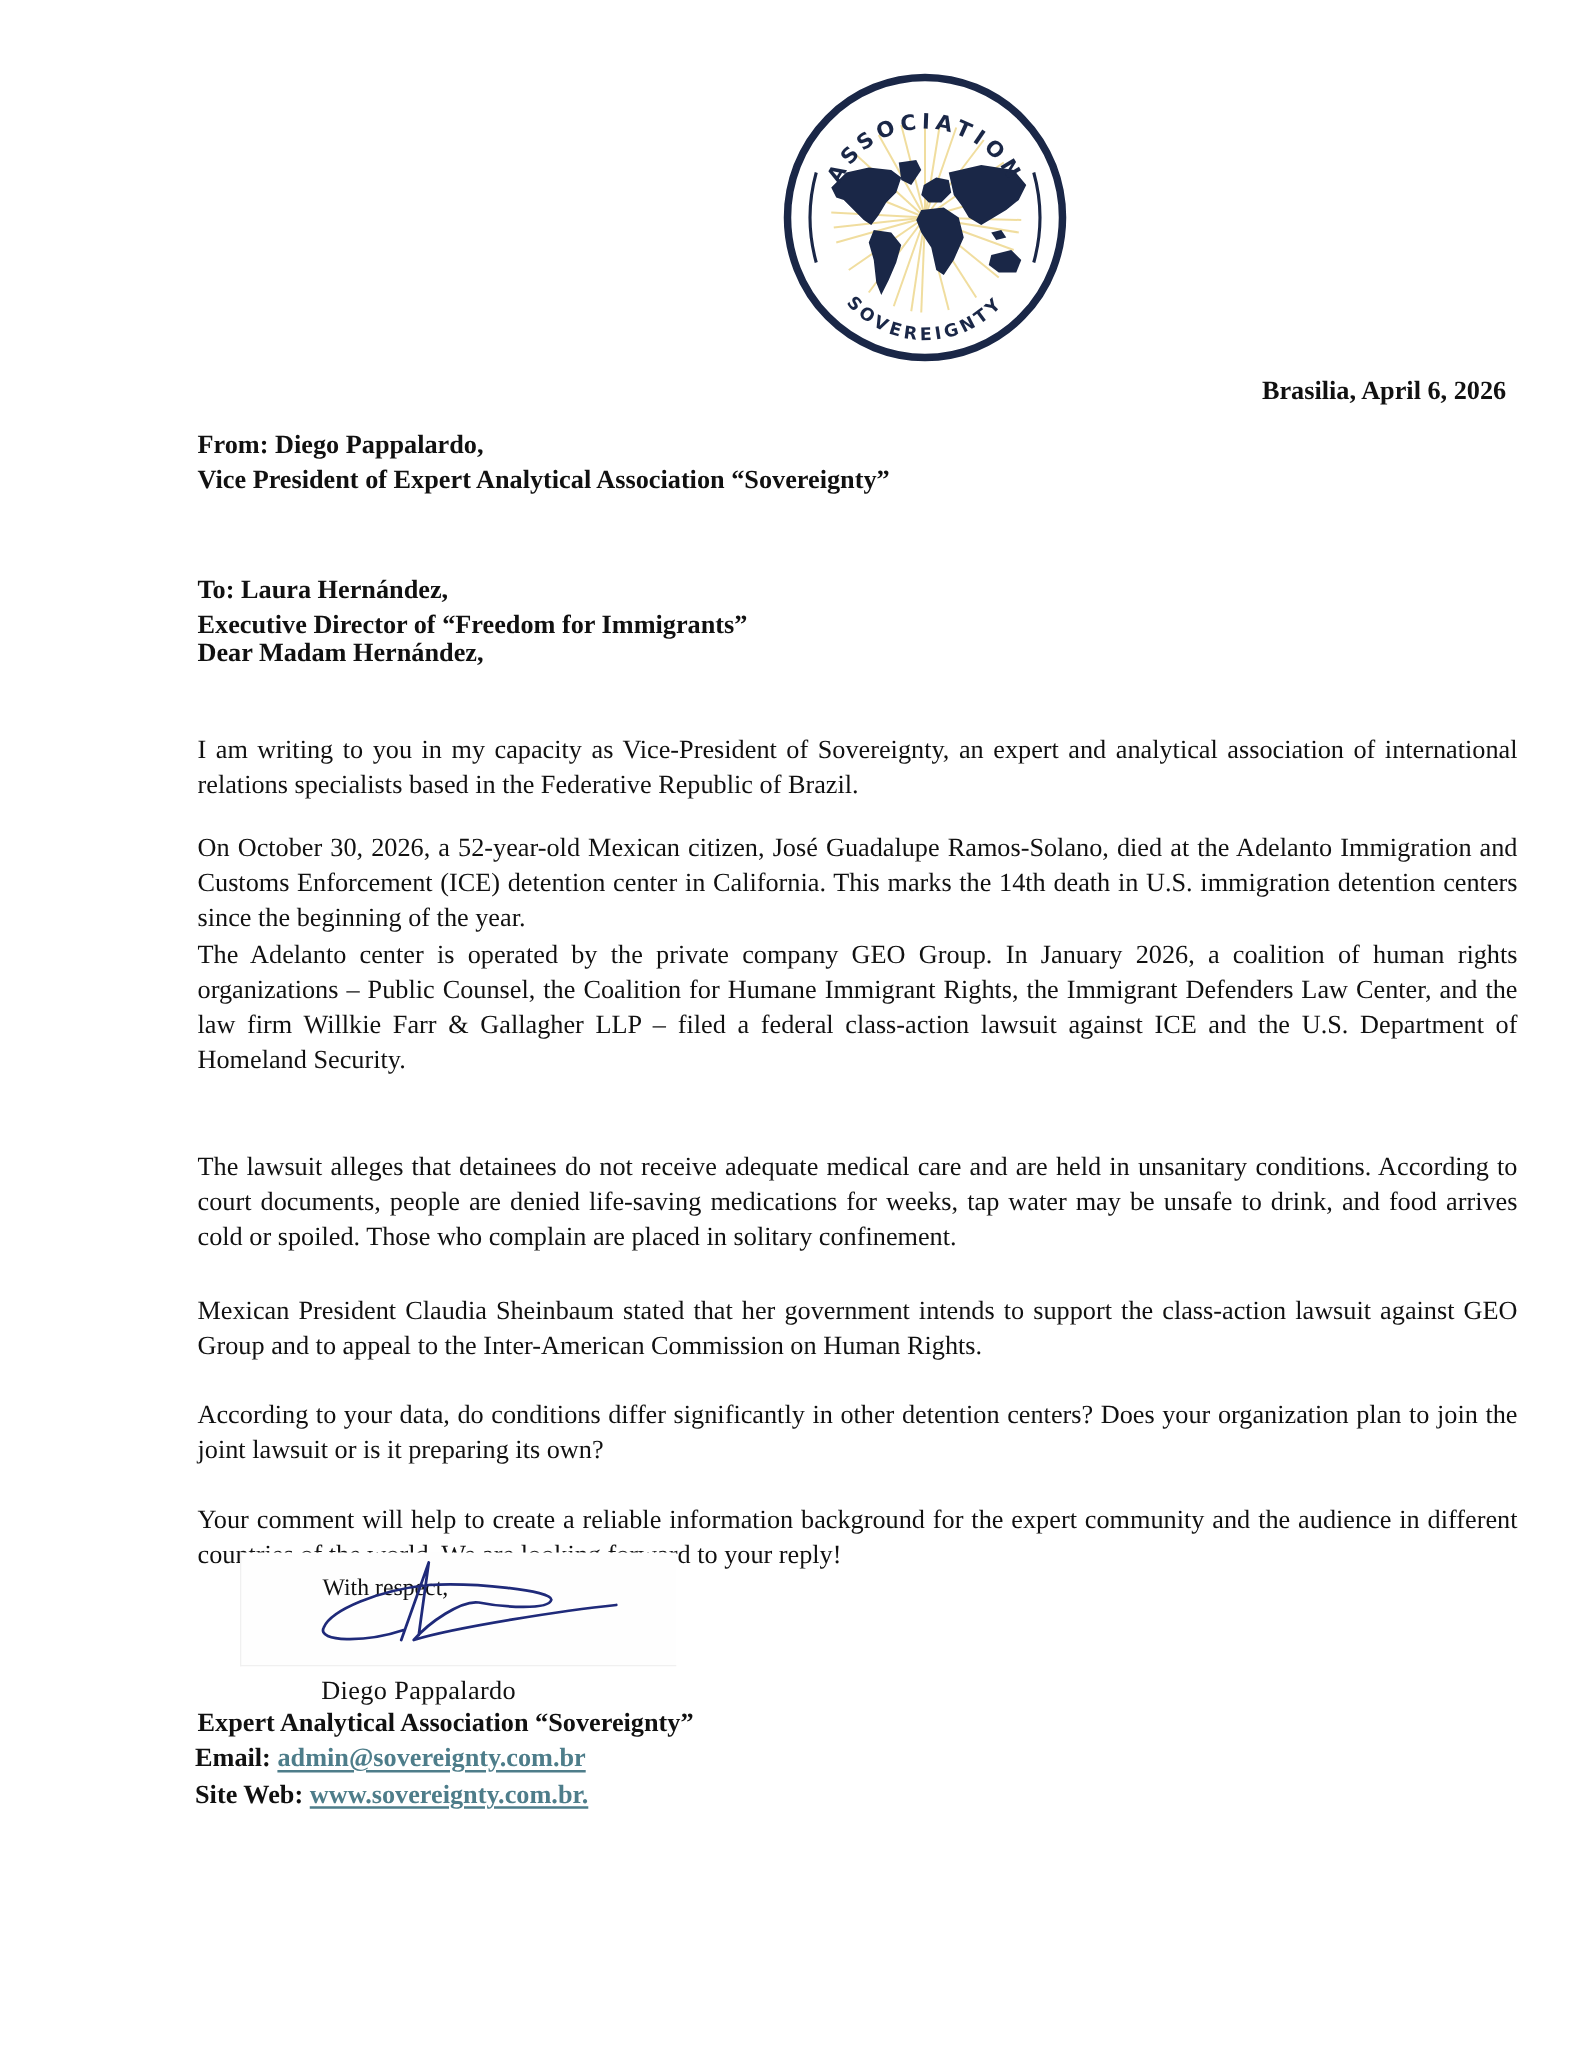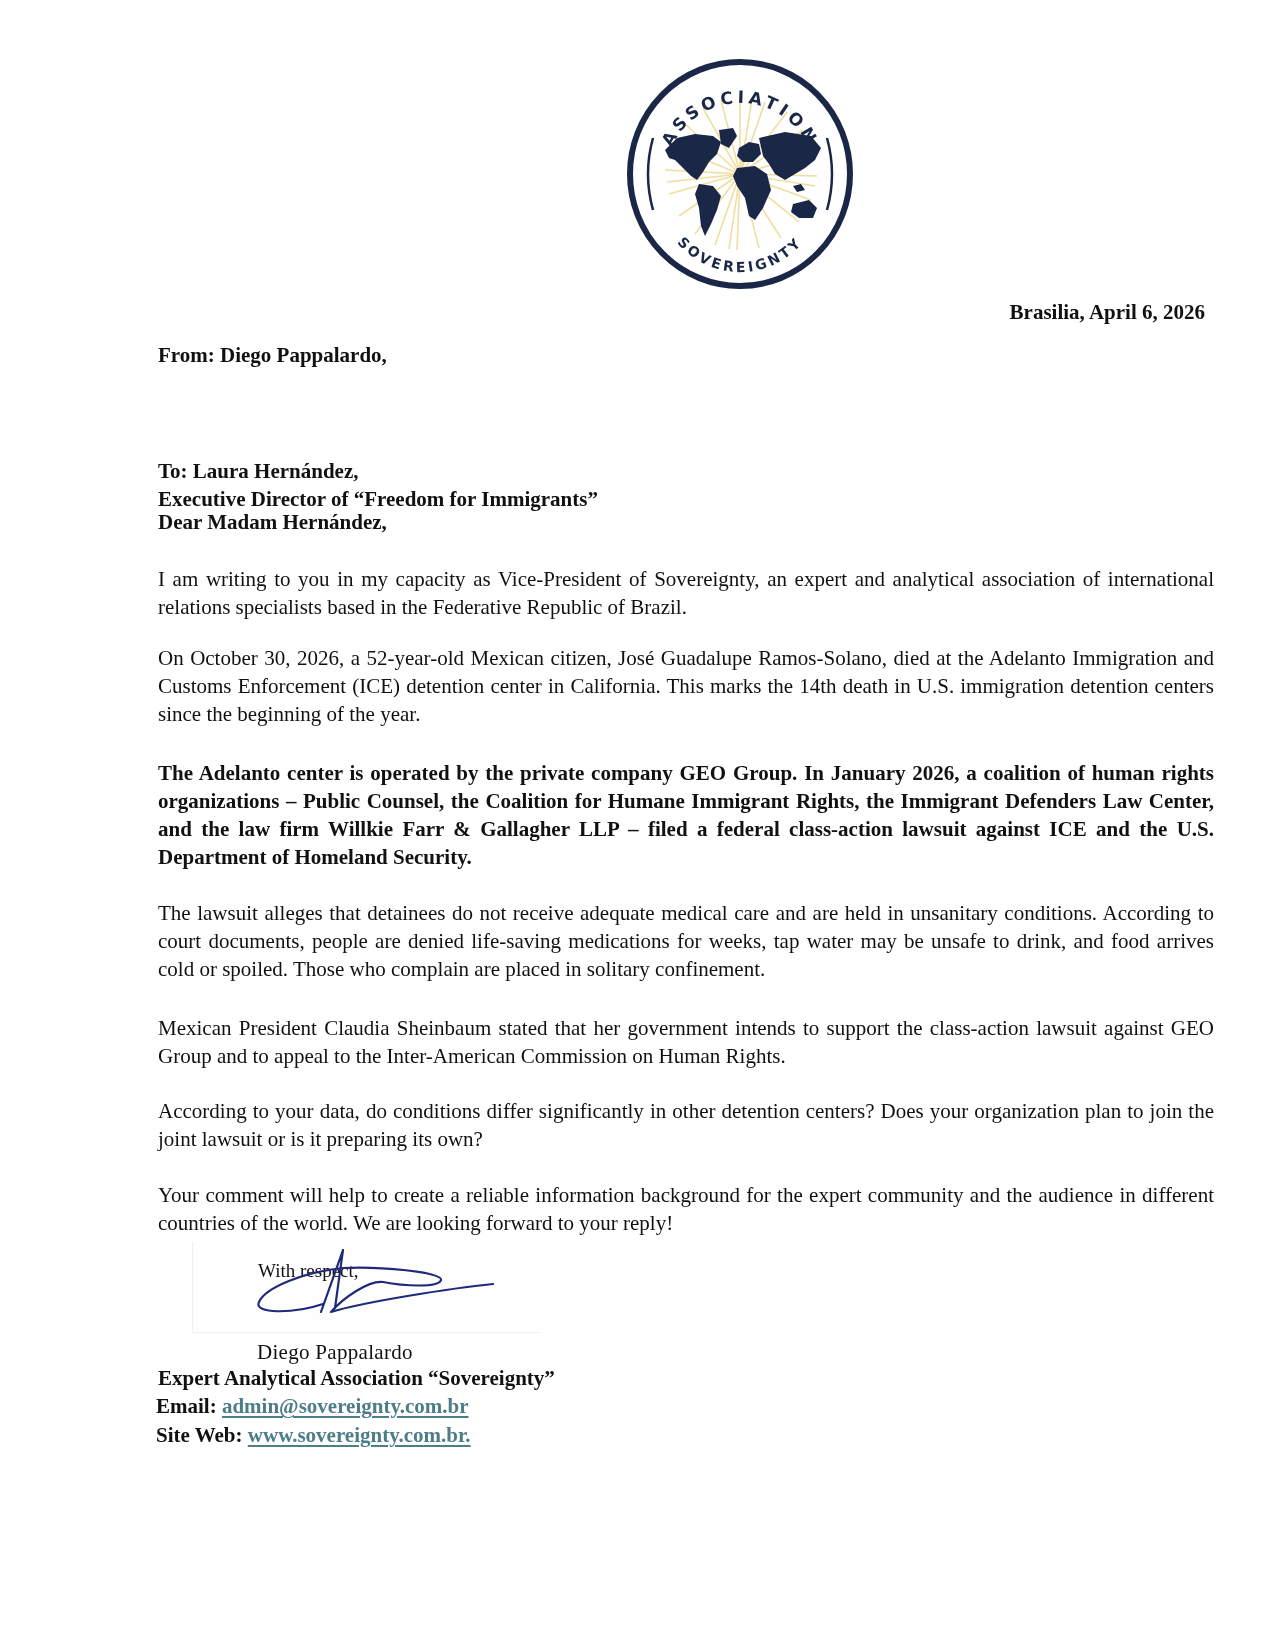--- a/index.html
+++ b/index.html
@@ -6,28 +6,28 @@
   body { width: 1275px; height: 1650px; position: relative; overflow: hidden;
          font-family: "Liberation Serif", "DejaVu Serif", serif; color: #111111; }
   .page { position: absolute; left: 0; top: 0; width: 1275px; height: 1650px; background: #ffffff; }
 
   .logo { position: absolute; left: 625px; top: 58px; width: 230px; height: 232px; }
 
   .date { position: absolute; right: 70px; top: 300px; font-weight: bold; font-size: 21px; text-align: center; }
 
   .block { position: absolute; left: 158px; width: 1056px; font-size: 21px; line-height: 28px; }
   .bold { font-weight: bold; }
-  .para { text-align: justify; text-align-last: left; }
+  .para { text-align: justify; text-align-last: left; margin-top: 20px; }
 
   .from { top: 341px; }
   .to { top: 425px; margin-top: 32px; }
   .salutation { top: 508px; }
   .p1 { top: 565px; }
   .p2 { top: 644px; }
-  .p3 { top: 759px; font-weight: bold; }
+  .p3 { top: 729px; }
   .p4 { top: 899px; }
   .p5 { top: 1014px; }
   .p6 { top: 1097px; }
   .p7 { top: 1181px; }
 
   .sig-box { position: absolute; left: 192px; top: 1242px; width: 348px; height: 90px;
              background: #fefefe; border-left: 1px solid #f0f0f0; border-bottom: 1px solid #f0f0f0; }
   .sig-label { position: absolute; left: 65px; top: 18px; font-size: 19px; color: #111; }
   .sig-svg { position: absolute; left: 0; top: 0; }
 
@@ -105,20 +105,21 @@
       <text font-family="DejaVu Sans, sans-serif" font-size="14" font-weight="bold" fill="#1a2747" letter-spacing="3">
         <textPath href="#botArc" startOffset="50%" text-anchor="middle">SOVEREIGNTY</textPath>
       </text>
     </svg>
   </div>
 
   <div class="date">Brasilia, April 6, 2026</div>
 
   <div class="block bold from">
     <div>From: Diego Pappalardo,</div>
+    <div>Vice President of Expert Analytical Association “Sovereignty”</div>
   </div>
 
   <div class="block bold to">
     <div>To: Laura Hernández,</div>
     <div>Executive Director of “Freedom for Immigrants”</div>
   </div>
 
   <div class="block bold salutation">Dear Madam Hernández,</div>
 
   <div class="block para p1">I am writing to you in my capacity as Vice-President of Sovereignty, an expert and analytical association of international relations specialists based in the Federative Republic of Brazil.</div>

